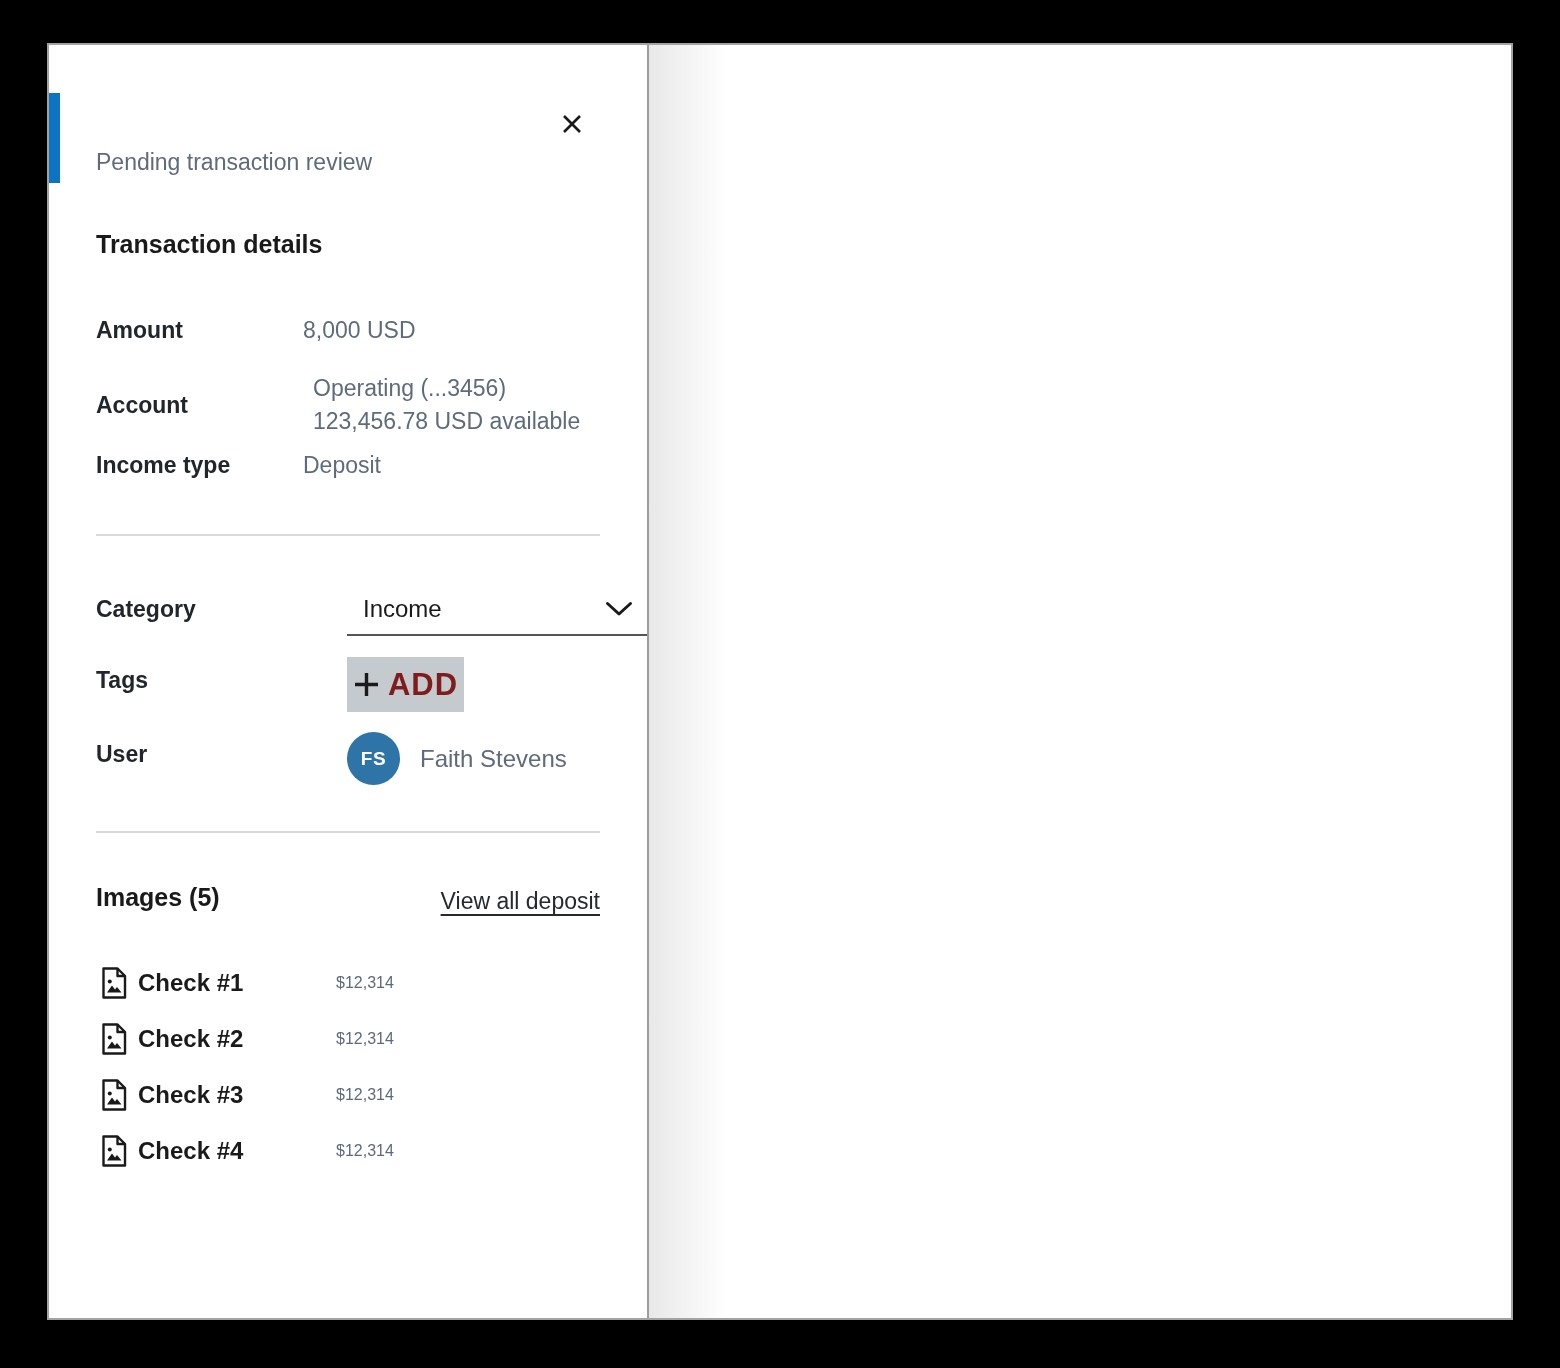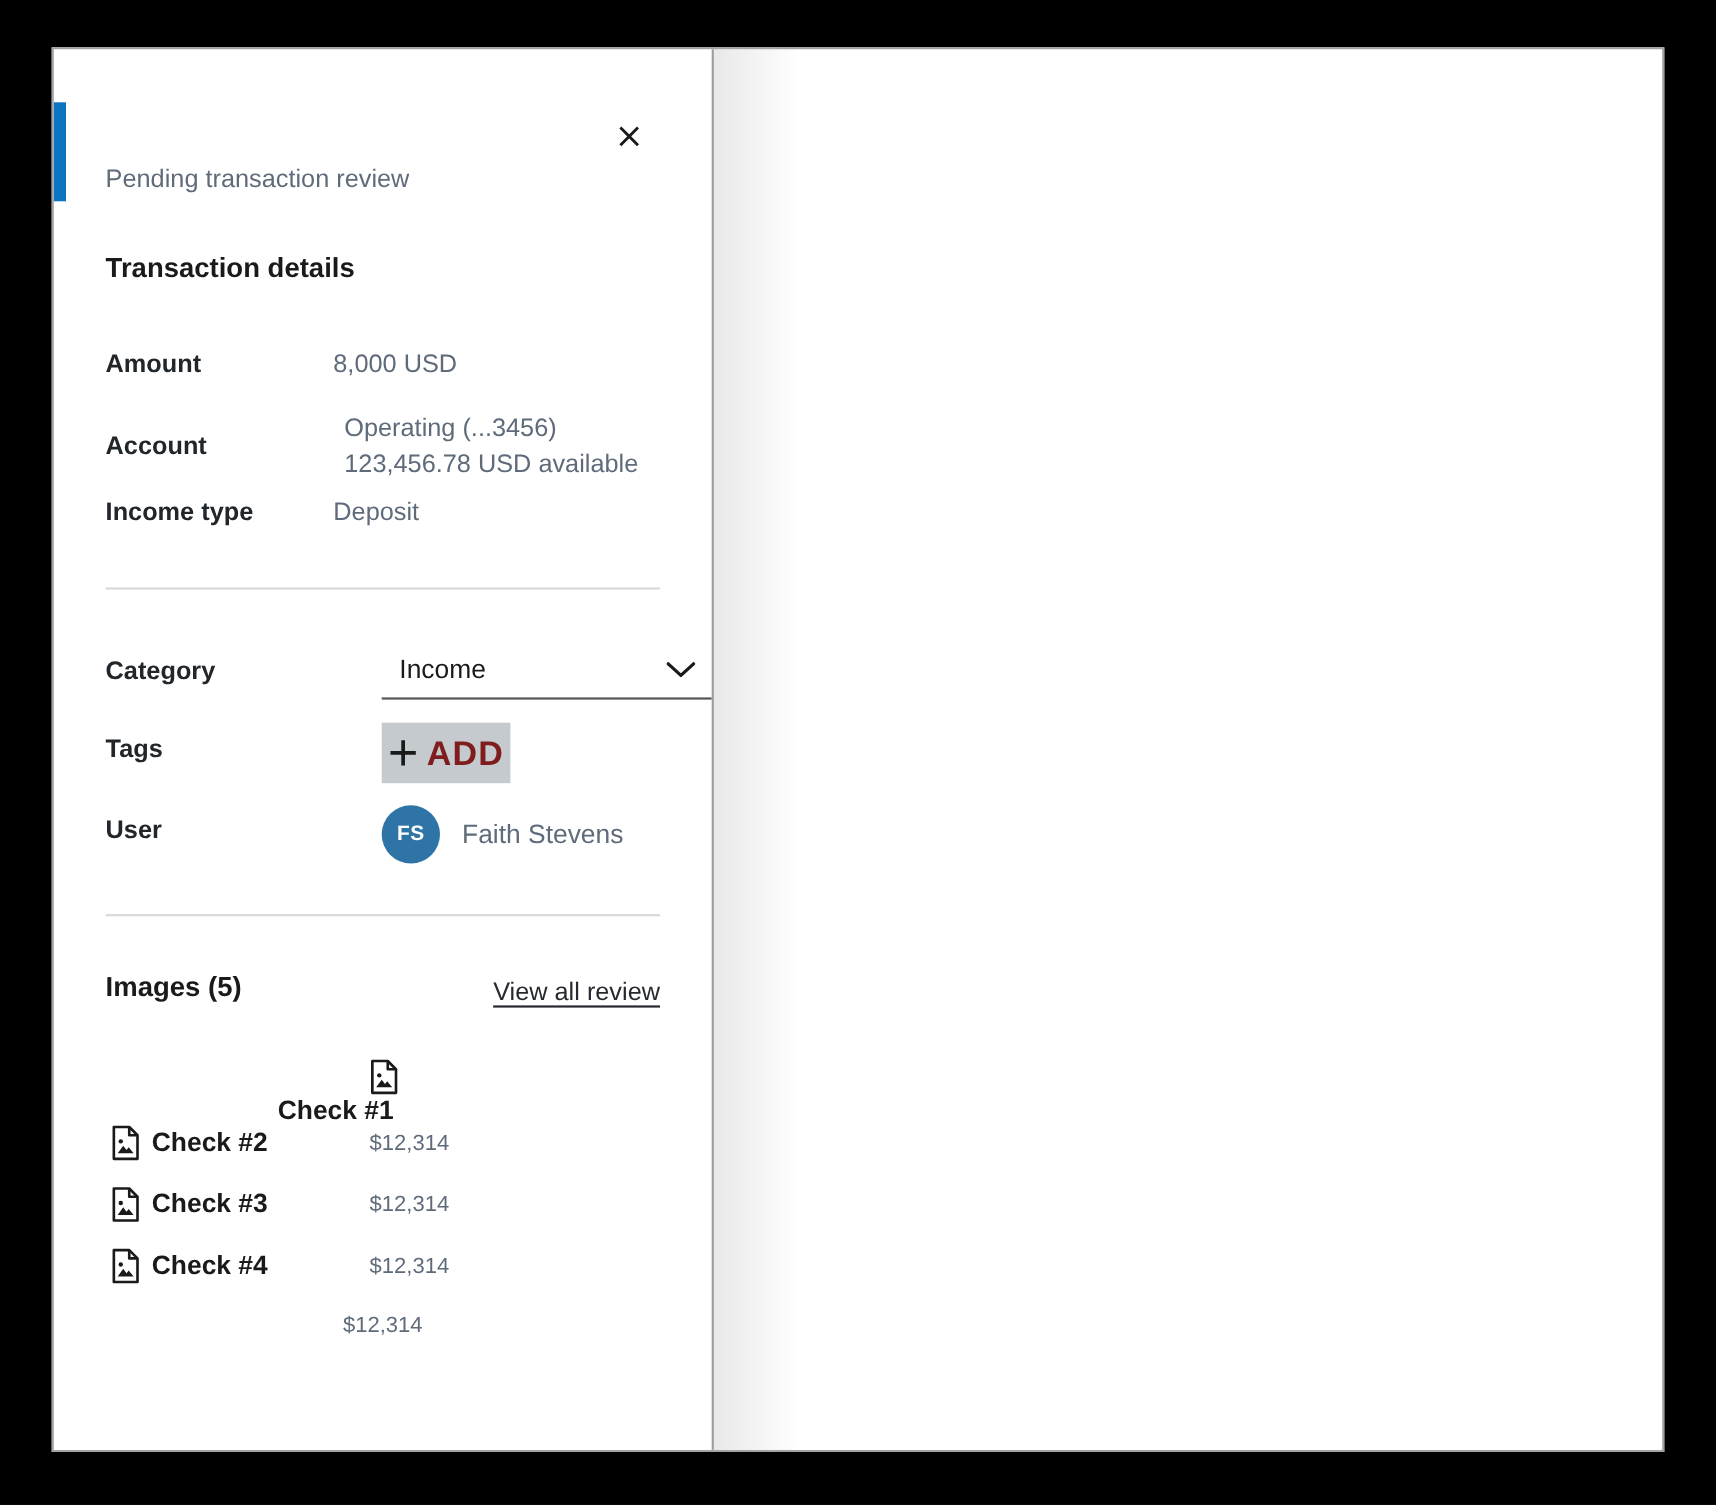--- a/index.html
+++ b/index.html
@@ -113,30 +113,30 @@
   
   .view-all-link {
     position: absolute; left: 251px; top: 843px; width: 300px;
     text-align: right; font-size: 23px; color: #26292e;
     text-decoration: underline; text-underline-offset: 5px; cursor: pointer; white-space: nowrap;
   }
   .image-row {
     position: absolute; left: 47px; width: 504px; height: 42px;
     display: flex; align-items: center; cursor: pointer;
   }
-  .img-row-0 { top: 917px; flex-direction: column; }
+  .img-row-0 { top: 917px; }
   .img-row-1 { top: 973px; }
   .img-row-2 { top: 1029px; }
   .img-row-3 { top: 1085px; }
   .image-row .file-icon { width: 34px; flex: 0 0 34px; margin-left: 1px; display: flex; align-items: center; }
   .image-label {
     margin-left: 7px; width: 198px; flex: 0 0 198px;
     font-size: 24px; font-weight: 600; color: #1a1a1a; white-space: nowrap;
   }
-  .image-value { font-size: 20px; color: #5f6b7a; white-space: nowrap; }
+  .image-value { font-size: 16px; color: #5f6b7a; white-space: nowrap; }
 </style>
 </head>
 <body>
 
 <div class="page">
 
   <div class="drawer">
     <div class="accent-bar"></div>
 
 
@@ -198,21 +198,21 @@
 
     <div class="detail-row row-user">
       <div class="detail-label">User</div>
       <div class="avatar">FS</div>
       <div class="user-name">Faith Stevens</div>
     </div>
 
     <div class="divider divider-2"></div>
 
     <div class="section-heading h-images">Images (5)</div>
-    <a class="view-all-link">View all review</a>
+    <a class="view-all-link">View all deposit</a>
 
     <div class="image-row img-row-0">
       <span class="file-icon">
         <svg width="34" height="34" viewBox="0 0 34 34">
           <path d="M6.5 2.5 H20.5 L28 10 V31.5 H6.5 Z" fill="none" stroke="#1a1a1a" stroke-width="2.4" stroke-linejoin="round"></path>
           <path d="M20.5 2.5 V10 H28" fill="none" stroke="#1a1a1a" stroke-width="2.4" stroke-linejoin="round"></path>
           <circle cx="12.8" cy="15.6" r="2" fill="#1a1a1a"></circle>
           <path d="M10 26.5 L15 19.5 L18 23.5 L20 21 L24.5 26.5 Z" fill="#1a1a1a"></path>
         </svg>
       </span>

